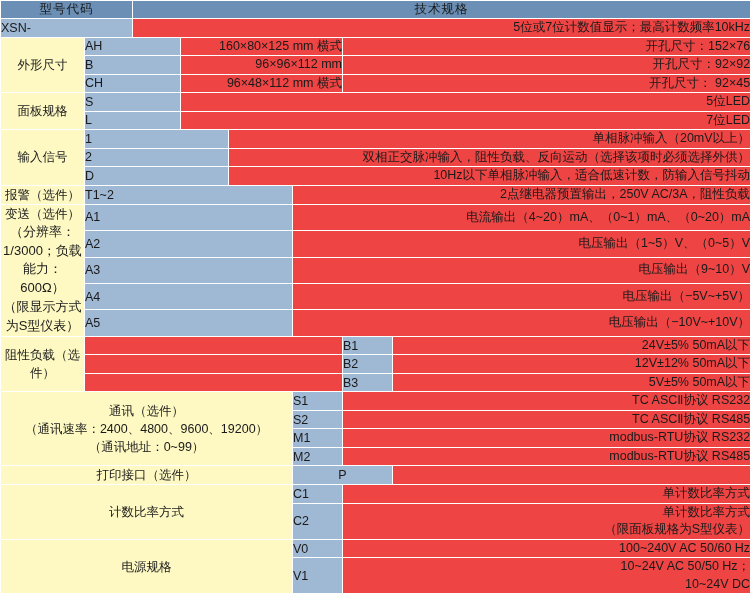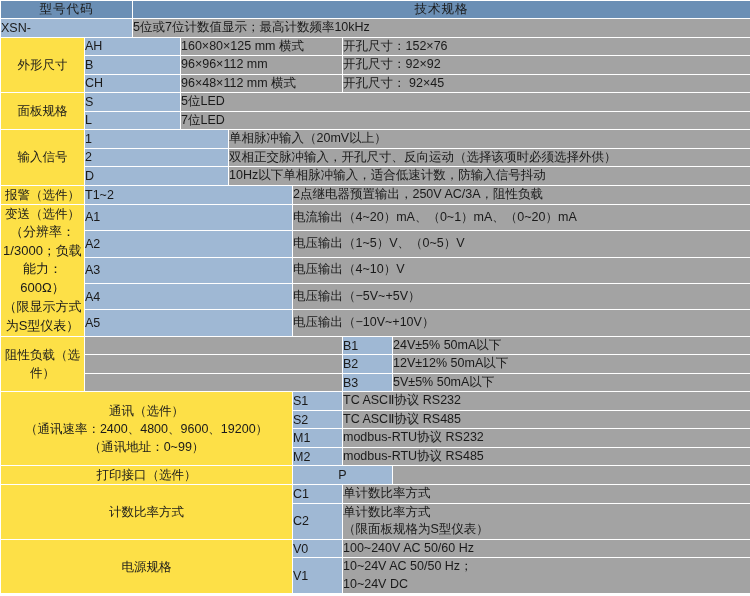--- a/index.html
+++ b/index.html
@@ -36,42 +36,42 @@
   .hdr {
     background: #6b8fb5;
     color: #ffffff;
     text-align: center;
     font-size: 13px;
     font-weight: normal;
     letter-spacing: 1px;
   }
   
   .lbl {
-    background: #fde047;
+    background: #fef9c3;
     color: #ffffff;
     text-align: center;
     font-size: 13px;
     line-height: 1.45;
     padding: 2px 4px;
   }
   .lbl-small {
     font-size: 13px;
   }
   
   .code {
     background: #9fb8d4;
     color: #1b2a3a;
     text-align: left;
     font-size: 12.5px;
   }
   
   .val {
-    background: #a3a3a3;
+    background: #ef4444;
     color: #15212c;
-    text-align: left;
+    text-align: right;
     padding-left: 8px;
     font-size: 12.5px;
     line-height: 1.4;
   }
   .val-center {
     text-align: center;
     padding-left: 0;
   }
 </style>
 </head>
@@ -129,21 +129,21 @@
     <td class="val" colspan="6">7位LED</td>
   </tr>
 
   <tr>
     <td class="lbl" rowspan="3">输入信号</td>
     <td class="code" colspan="3">1</td>
     <td class="val" colspan="5">单相脉冲输入（20mV以上）</td>
   </tr>
   <tr>
     <td class="code" colspan="3">2</td>
-    <td class="val" colspan="5">双相正交脉冲输入，开孔尺寸、反向运动（选择该项时必须选择外供）</td>
+    <td class="val" colspan="5">双相正交脉冲输入，阻性负载、反向运动（选择该项时必须选择外供）</td>
   </tr>
   <tr>
     <td class="code" colspan="3">D</td>
     <td class="val" colspan="5">10Hz以下单相脉冲输入，适合低速计数，防输入信号抖动</td>
   </tr>
 
   <tr>
     <td class="lbl">报警（选件）</td>
     <td class="code" colspan="4">T1~2</td>
     <td class="val" colspan="4">2点继电器预置输出，250V AC/3A，阻性负载</td>
@@ -157,21 +157,21 @@
     </td>
     <td class="code" colspan="4">A1</td>
     <td class="val" colspan="4">电流输出（4~20）mA、（0~1）mA、（0~20）mA</td>
   </tr>
   <tr>
     <td class="code" colspan="4">A2</td>
     <td class="val" colspan="4">电压输出（1~5）V、（0~5）V</td>
   </tr>
   <tr>
     <td class="code" colspan="4">A3</td>
-    <td class="val" colspan="4">电压输出（4~10）V</td>
+    <td class="val" colspan="4">电压输出（9~10）V</td>
   </tr>
   <tr>
     <td class="code" colspan="4">A4</td>
     <td class="val" colspan="4">电压输出（−5V~+5V）</td>
   </tr>
   <tr>
     <td class="code" colspan="4">A5</td>
     <td class="val" colspan="4">电压输出（−10V~+10V）</td>
   </tr>
 

